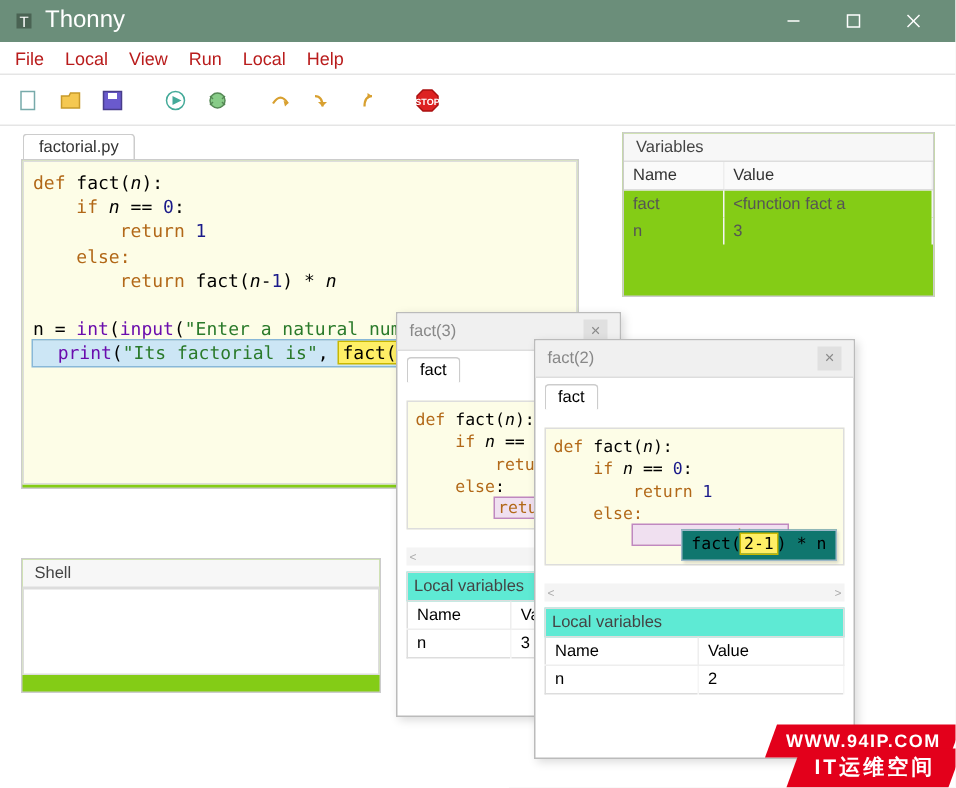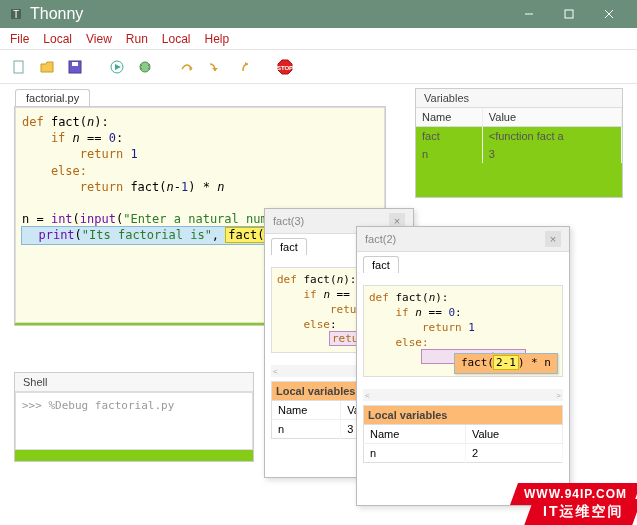--- a/index.html
+++ b/index.html
@@ -85,21 +85,21 @@
     height:160px;
   }
   .kw{color:#b26818;font-weight:normal;}
   .param{color:#000;font-style:italic;}
   .num{color:#1a1a8a;}
   .str{color:#2a7a2a;}
   .fn{color:#6a0dad;margin-top:20px;}
   .hl-line{background:#cce6f5;outline:1px solid #88b8d8;display:inline-block;padding:0 2px;}
   .hl-box{background:#ffef66;outline:1px solid #c9b800;padding:0 2px;}
   .ret-box{outline:1px solid #c088c0; background:#f0e0f0; padding:0 2px;}
-  .hoverbox{position:absolute;background:#fdba74;border:1px solid #9cb8c8;padding:2px 6px;font-family:Consolas,monospace;font-size:11px;box-shadow:1px 1px 2px rgba(0,0,0,.15);}
+  .hoverbox{position:absolute;background:#0f766e;border:1px solid #9cb8c8;padding:2px 6px;font-family:Consolas,monospace;font-size:11px;box-shadow:1px 1px 2px rgba(0,0,0,.15);}
   .shell-panel{position:absolute;}
   .shell-body{
     font-family:Consolas,monospace;
     font-size:11px;
     background:#fff;
     border:1px solid #ddd;
     padding:6px;
     height:58px;
     color:#999;
   }
@@ -112,21 +112,21 @@
   .frame-title{background:#f0f0f0;color:#888;font-size:11px;padding:4px 8px;display:flex;justify-content:space-between;align-items:center;border-bottom:1px solid #ddd;}
   .frame-close{width:16px;height:16px;background:#e0e0e0;display:flex;align-items:center;justify-content:center;color:#888;cursor:pointer;}
   .frame-tab{background:#fff;border:1px solid #ccc;border-bottom:none;padding:2px 8px;font-size:11px;display:inline-block;margin:4px 0 0 6px;border-radius:3px 3px 0 0;}
   .frame-code{
     font-family:Consolas,monospace;font-size:11px;
     background:#fdfde7;border:1px solid #ddd;
     margin:12px 6px;padding:5px;line-height:1.35;white-space:pre;position:relative;
   }
   .scroll-stub{height:12px;margin:3px 6px;background:#f4f4f4;display:flex;justify-content:space-between;align-items:center;font-size:8px;color:#aaa;padding:0 2px;}
   .localvars{margin:4px 6px 6px 6px;}
-  .localvars-hdr{font-size:11px;color:#444;padding:3px 4px;background:#fdba74;border:1px solid #ddd;font-weight:bold;}
+  .localvars-hdr{font-size:11px;color:#444;padding:3px 4px;background:#5eead4;border:1px solid #ddd;}
   .localvars-tbl{width:100%;border-collapse:collapse;font-size:11px;border:1px solid #ddd;border-top:none;}
   .localvars-tbl th{text-align:left;font-weight:normal;padding:3px 6px;border-bottom:1px solid #eee;border-right:1px solid #eee;}
   .localvars-tbl td{padding:3px 6px;border-right:1px solid #f5f5f5;}
   .banner{
     position:absolute;right:0;bottom:0;width:210px;height:50px;pointer-events:none;
   }
   .banner .b1{position:absolute;right:0;bottom:20px;background:#e3001b;color:#fff;font-size:12px;padding:4px 10px;transform:skewX(-20deg);}
   .banner .b1 span{display:inline-block;transform:skewX(20deg);font-weight:bold;letter-spacing:1px;}
   .banner .b2{position:absolute;right:0;bottom:0;background:#e3001b;color:#fff;font-size:14px;padding:4px 14px;transform:skewX(-20deg);}
   .banner .b2 span{display:inline-block;transform:skewX(20deg);font-weight:bold;letter-spacing:2px;}
@@ -266,21 +266,20 @@
           </tr>
     </tbody>
       </table>
   </div>
 
   <div class="panel shell-panel" style="left:14px;top:288px;width:240px;height:90px;">
     <div class="panel-header">
         <span>Shell</span>
       </div>
     <div class="shell-body">
-        <div>&gt;&gt;&gt; %Debug factorial.py</div>
         <div></div>
       </div>
   </div>
 
   <div class="frame-win" style="left:264px;top:124px;width:150px;height:270px;">
     <div class="frame-title">
         <span>fact(3)</span>
         <span class="frame-close">×</span>
       </div>
     <div class="frame-tab">fact</div>

